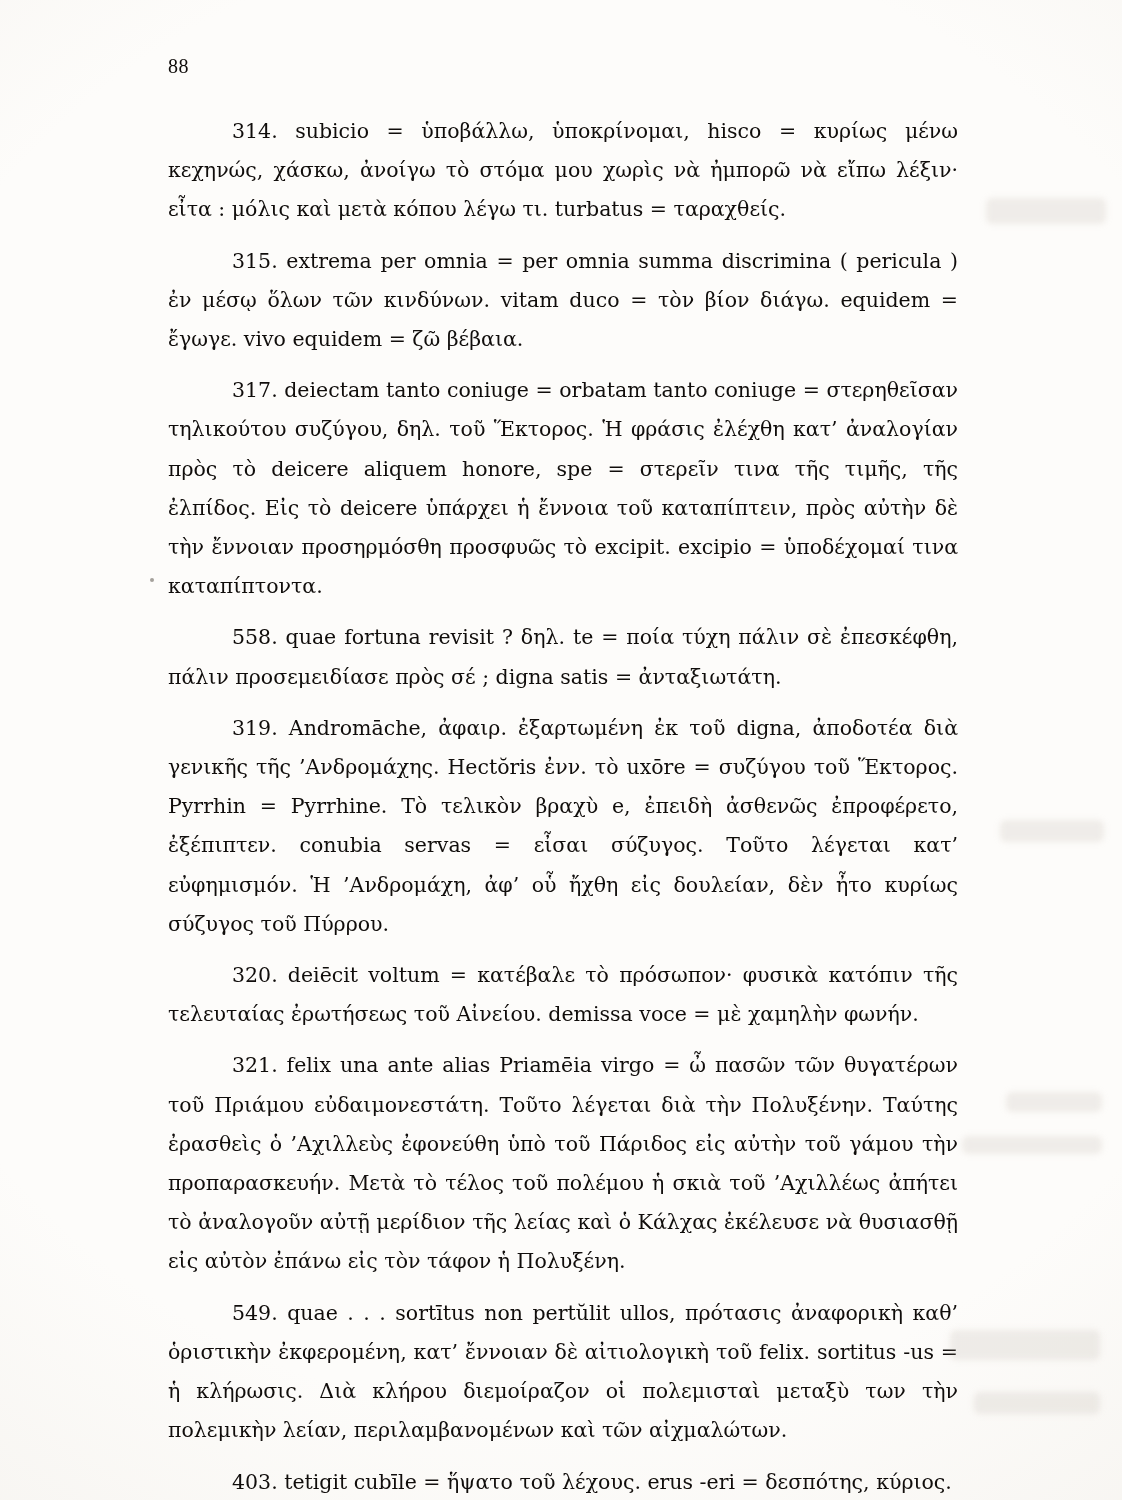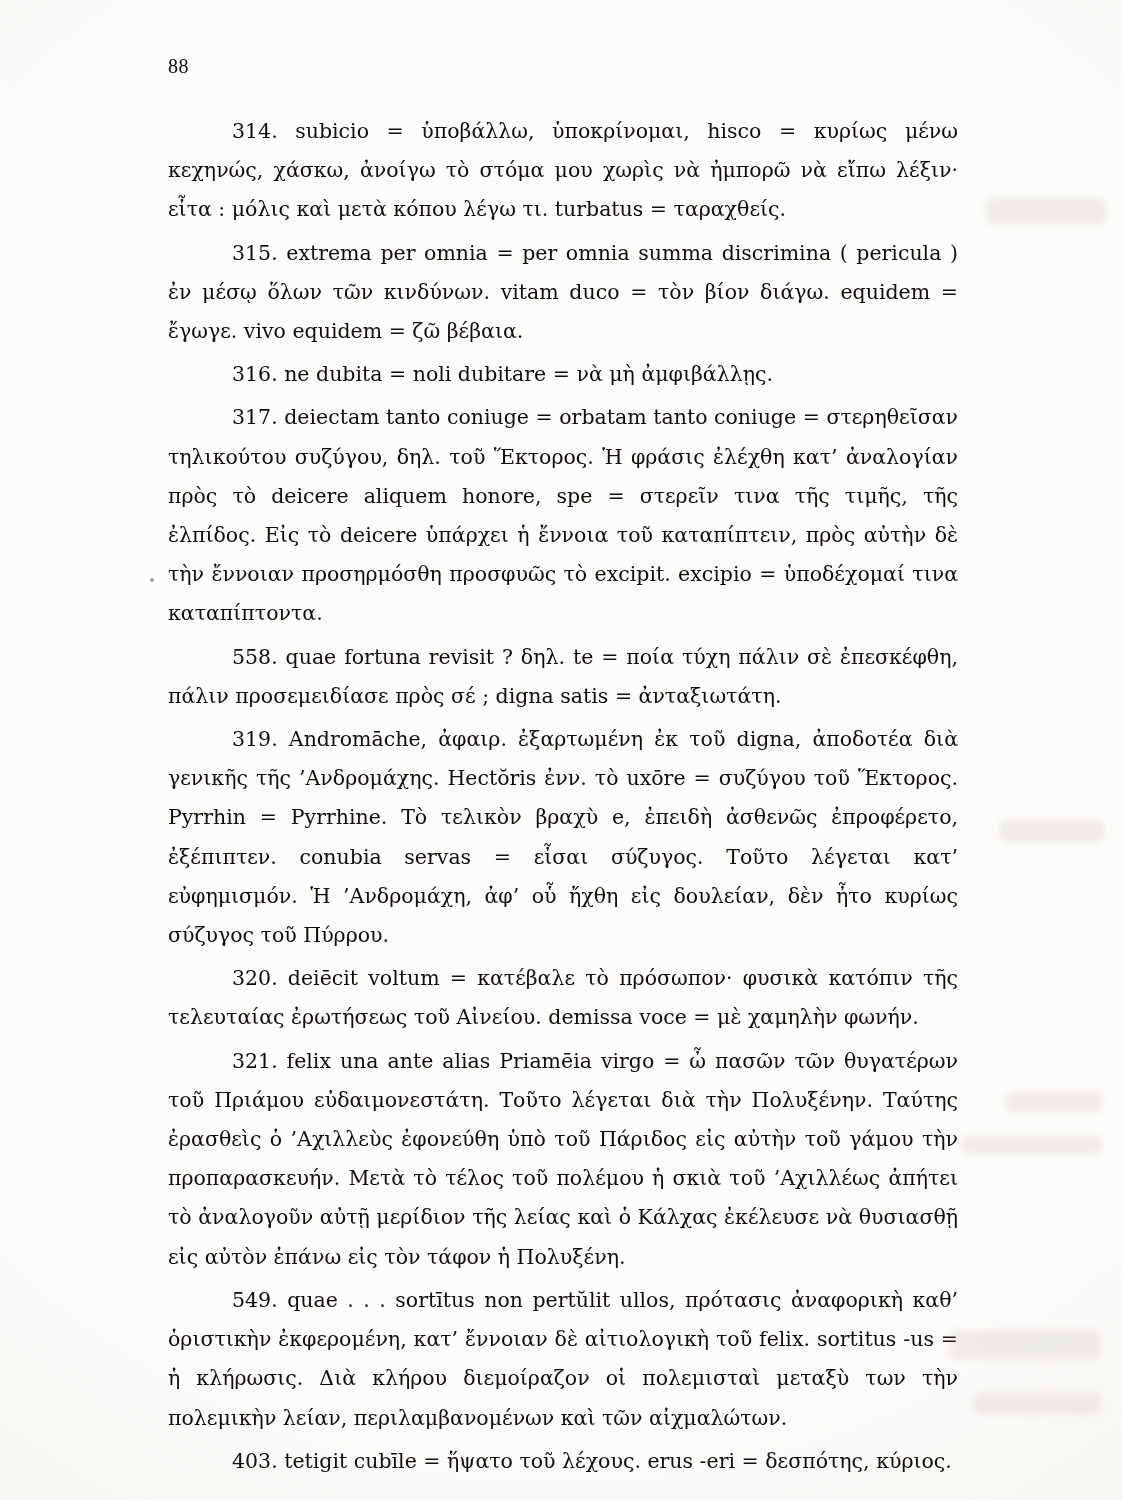--- a/index.html
+++ b/index.html
@@ -45,21 +45,21 @@
     font-size: 22.4px;
     line-height: 39.2px;
     text-align: justify;
     text-justify: inter-word;
   }
   .para {
     margin: 0;
     text-indent: 64px;
   }
   .para + .para {
-    margin-top: 4px;
+    margin-top: 12px;
   }
   .gr {
     font-family: "DejaVu Serif", "Liberation Serif", serif;
     font-size: 20.5px;
   }
   
   .smudge {
     position: absolute;
     background: rgba(176,168,156,0.18);
     filter: blur(3px);
@@ -85,21 +85,20 @@
 </head>
 <body>
 
 <div class="page">
 
   <div class="folio">88</div>
 
   <div class="body-text">
     <p class="para gr">314. subicio = ὑποβάλλω, ὑποκρίνομαι,  hisco = κυρίως  μένω κεχηνώς, χάσκω, ἀνοίγω τὸ στόμα μου χωρὶς νὰ ἠμπορῶ νὰ εἴπω λέξιν· εἶτα : μόλις καὶ μετὰ κόπου λέγω τι. turbatus = ταραχθείς.</p>
     <p class="para gr">315. extrema per omnia = per omnia summa discrimina ( pericula ) ἐν μέσῳ ὅλων τῶν κινδύνων. vitam duco = τὸν βίον διάγω. equidem = ἔγωγε. vivo equidem = ζῶ βέβαια.</p>
-    <p class="para gr">316. ne dubita = noli dubitare = νὰ μὴ ἀμφιβάλλῃς.</p>
     <p class="para gr">317. deiectam tanto coniuge = orbatam tanto coniuge = στερηθεῖσαν τηλικούτου συζύγου, δηλ. τοῦ Ἕκτορος. Ἡ φράσις ἐλέχθη κατ’ ἀναλογίαν πρὸς τὸ deicere aliquem honore, spe = στερεῖν τινα τῆς τιμῆς, τῆς ἐλπίδος. Εἰς τὸ deicere ὑπάρχει ἡ ἔννοια τοῦ καταπίπτειν, πρὸς αὐτὴν δὲ τὴν ἔννοιαν προσηρμόσθη προσφυῶς τὸ excipit. excipio = ὑποδέχομαί τινα καταπίπτοντα.</p>
     <p class="para gr">558. quae fortuna revisit ? δηλ. te = ποία τύχη πάλιν σὲ ἐπεσκέφθη, πάλιν προσεμειδίασε πρὸς σέ ; digna satis = ἀνταξιωτάτη.</p>
     <p class="para gr">319. Andromāche, ἀφαιρ. ἐξαρτωμένη ἐκ τοῦ digna, ἀποδοτέα διὰ γενικῆς τῆς ’Ανδρομάχης. Hectŏris ἐνν. τὸ uxōre = συζύγου τοῦ Ἕκτορος. Pyrrhin = Pyrrhine. Τὸ τελικὸν βραχὺ e, ἐπειδὴ ἀσθενῶς ἐπροφέρετο, ἐξέπιπτεν. conubia servas = εἶσαι σύζυγος. Τοῦτο λέγεται κατ’ εὐφημισμόν. Ἡ ’Ανδρομάχη, ἀφ’ οὗ ἤχθη εἰς δουλείαν, δὲν ἦτο κυρίως σύζυγος τοῦ Πύρρου.</p>
     <p class="para gr">320. deiēcit voltum = κατέβαλε τὸ πρόσωπον· φυσικὰ κατόπιν τῆς τελευταίας ἐρωτήσεως τοῦ Αἰνείου. demissa voce = μὲ χαμηλὴν φωνήν.</p>
     <p class="para gr">321. felix una ante alias Priamēia virgo = ὦ πασῶν τῶν θυγατέρων τοῦ Πριάμου εὐδαιμονεστάτη. Τοῦτο λέγεται διὰ τὴν Πολυξένην. Ταύτης ἐρασθεὶς ὁ ’Αχιλλεὺς ἐφονεύθη ὑπὸ τοῦ Πάριδος εἰς αὐτὴν τοῦ γάμου τὴν προπαρασκευήν. Μετὰ τὸ τέλος τοῦ πολέμου ἡ σκιὰ τοῦ ’Αχιλλέως ἀπήτει τὸ ἀναλογοῦν αὐτῇ μερίδιον τῆς λείας καὶ ὁ Κάλχας ἐκέλευσε νὰ θυσιασθῇ εἰς αὐτὸν ἐπάνω εἰς τὸν τάφον ἡ Πολυξένη.</p>
     <p class="para gr">549. quae . . . sortītus non pertŭlit ullos, πρότασις ἀναφορικὴ καθ’ ὁριστικὴν ἐκφερομένη, κατ’ ἔννοιαν δὲ αἰτιολογικὴ τοῦ felix. sortitus -us = ἡ κλήρωσις. Διὰ κλήρου διεμοίραζον οἱ πολεμισταὶ μεταξὺ των τὴν πολεμικὴν λείαν, περιλαμβανομένων καὶ τῶν αἰχμαλώτων.</p>
     <p class="para gr">403. tetigit cubīle = ἥψατο τοῦ λέχους. erus -eri = δεσπότης, κύριος.</p>
   </div>
 
   <div class="smudge s1"></div>

